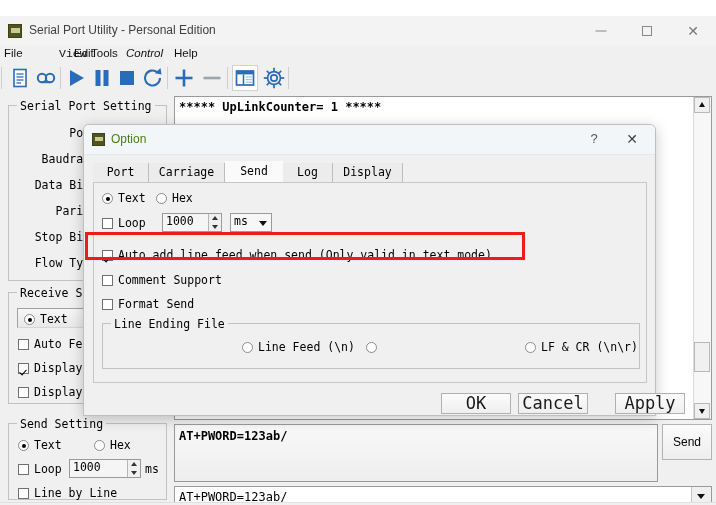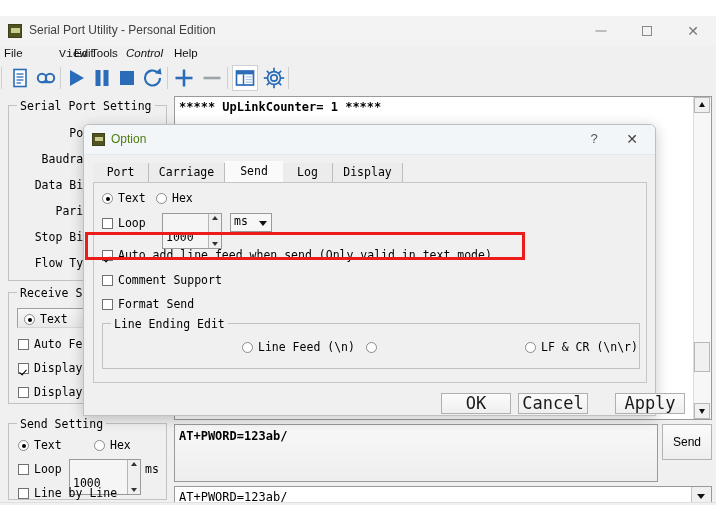--- a/index.html
+++ b/index.html
@@ -217,21 +217,21 @@
     background: linear-gradient(#f6f6f6, #e9e9e9);
     box-sizing: border-box;
   }
   .field {
     position: absolute;
     border: 1px solid #9a9a9a;
     background: #f5f5f5;
     box-sizing: border-box;
     font-size: 11.5px;
     color: #000;
-    padding: 17px 3px;
+    padding: 1px 3px;
     line-height: 13px;
   }
   .spin-arrows {
     position: absolute;
     width: 12px; top: 0; bottom: 0;
     right: 0;
     border-left: 1px solid #b5b5b5;
     background: #f0f0f0;
   }
   .spin-arrows i {
@@ -776,21 +776,21 @@
 
       <div class="chk" style="left:8px; top:90px;">
         <span class="box"></span><span>Comment Support</span>
       </div>
 
       <div class="chk" style="left:8px; top:114px;">
         <span class="box"></span><span>Format Send</span>
       </div>
 
       <div class="groupbox" style="left:8px; top:140px; width:538px; height:46px;">
-        <div class="gb-title">Line Ending Edit</div>
+        <div class="gb-title">Line Ending File</div>
         <div class="rad" style="left:139px; top:16px;">
           <span class="circ"></span><span>Line Feed (\n)</span>
         </div>
         <div class="rad" style="left:263px; top:16px;">
           <span class="circ"></span>
         </div>
         <div class="rad" style="left:422px; top:16px;">
           <span class="circ"></span><span>LF &amp; CR (\n\r)</span>
         </div>
       </div>

